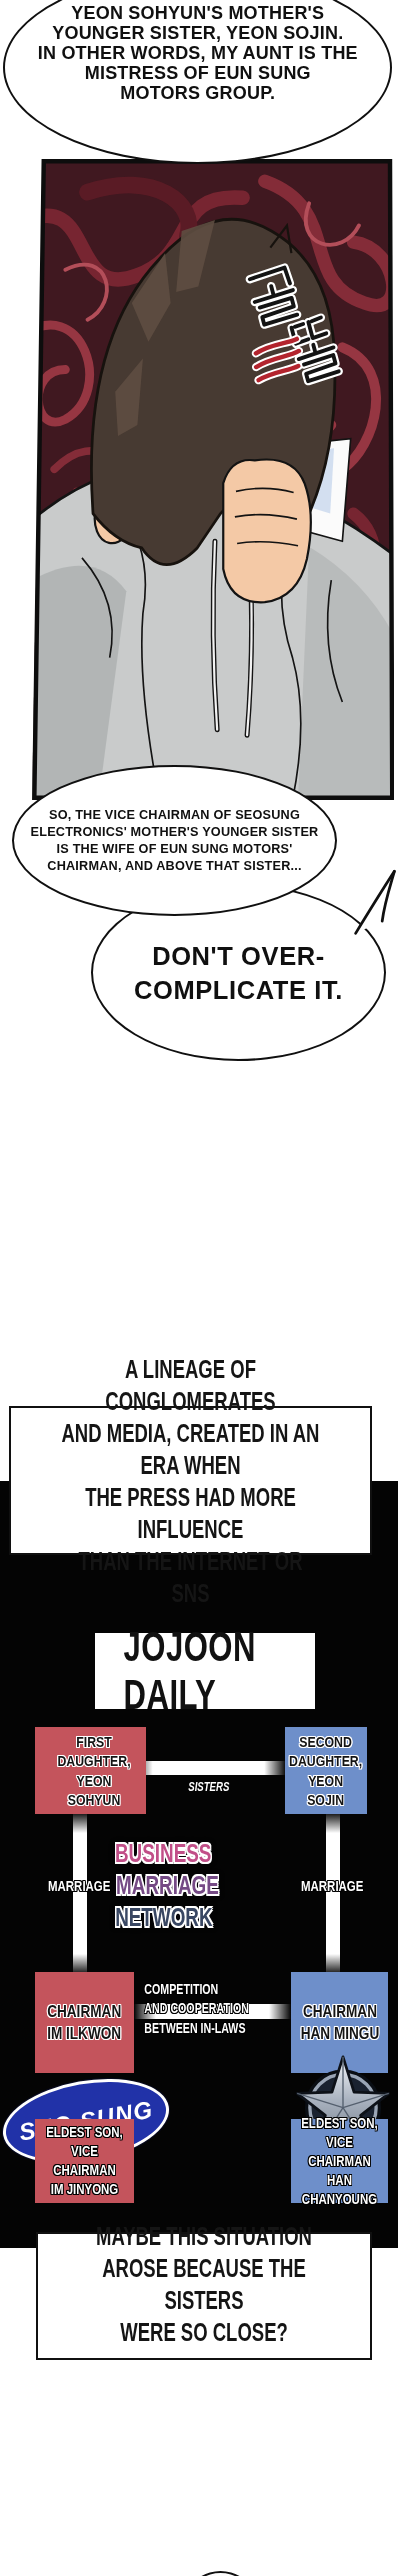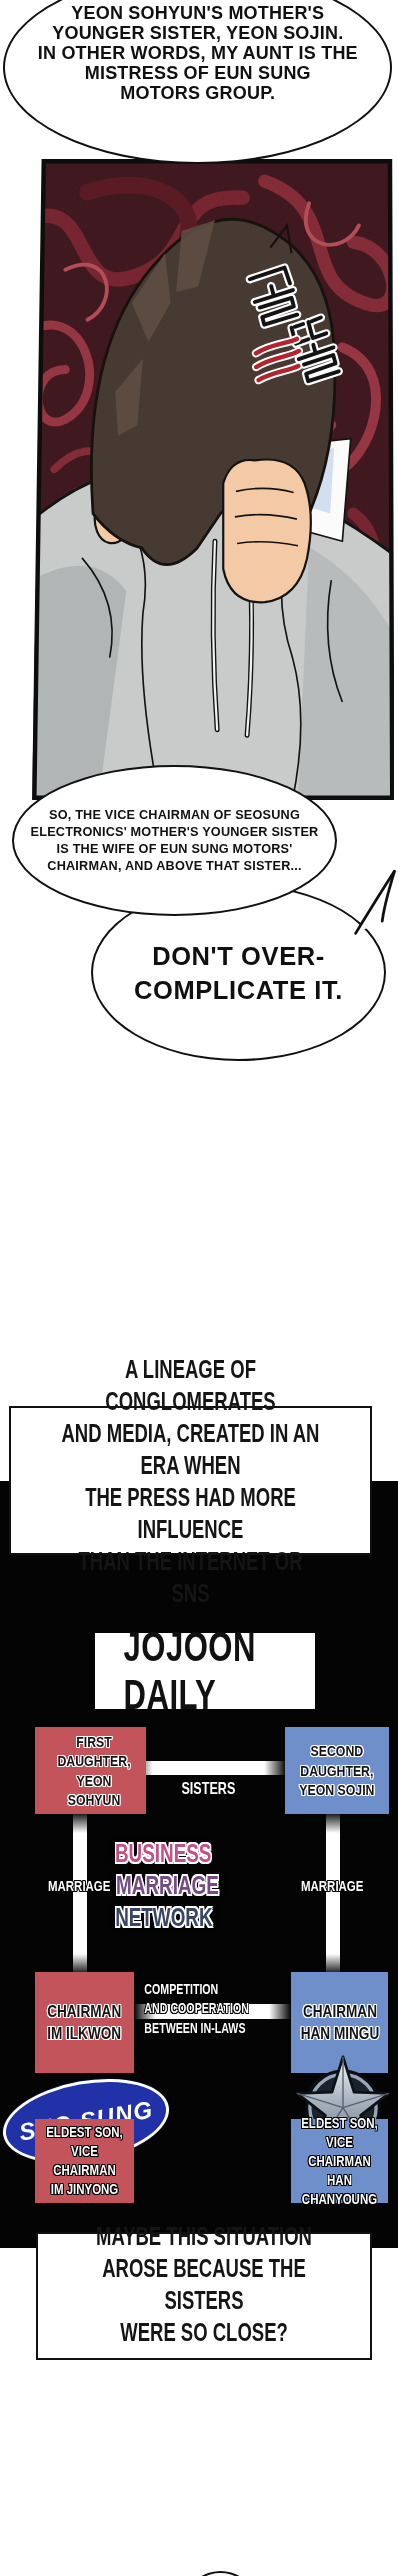--- a/index.html
+++ b/index.html
@@ -207,26 +207,26 @@
   <div class="bar hbar" style="left:131px;top:1761px;width:155px;height:14.4px;"></div>
   <div class="bar vbar" style="left:73px;top:1814px;width:14.4px;height:159px;"></div>
   <div class="bar vbar" style="left:326px;top:1814px;width:14.4px;height:159px;"></div>
   <div class="bar hbar" style="left:134px;top:2004px;width:157px;height:15px;"></div>
 
   <div class="node nred" style="left:35px;top:1727px;width:104px;height:87px;padding-left:7px;">
     <div class="ml cond82 outline-w" style="font-size:15px;line-height:19.4px;">FIRST
 DAUGHTER,
 YEON SOHYUN</div>
   </div>
-  <div class="node nblue" style="left:285px;top:1727px;width:104px;height:87px;">
+  <div class="node nblue" style="left:285px;top:1727px;width:82px;height:87px;">
     <div class="ml cond82 outline-w" style="font-size:15px;line-height:19.4px;">SECOND
 DAUGHTER,
 YEON SOJIN</div>
   </div>
-  <div class="wlabel" style="left:142px;top:1779px;width:133px;font-size:17px;">
+  <div class="wlabel" style="left:142px;top:1779px;width:133px;font-size:13px;font-style:italic;">
     <span class="cond">SISTERS</span>
   </div>
 
   <div class="wlabel outline-b" style="left:35px;top:1877px;width:89px;font-size:15.5px;">
     <span class="cond">MARRIAGE</span>
   </div>
   <div class="wlabel outline-b" style="left:288px;top:1877px;width:89px;font-size:15.5px;">
     <span class="cond">MARRIAGE</span>
   </div>
 

